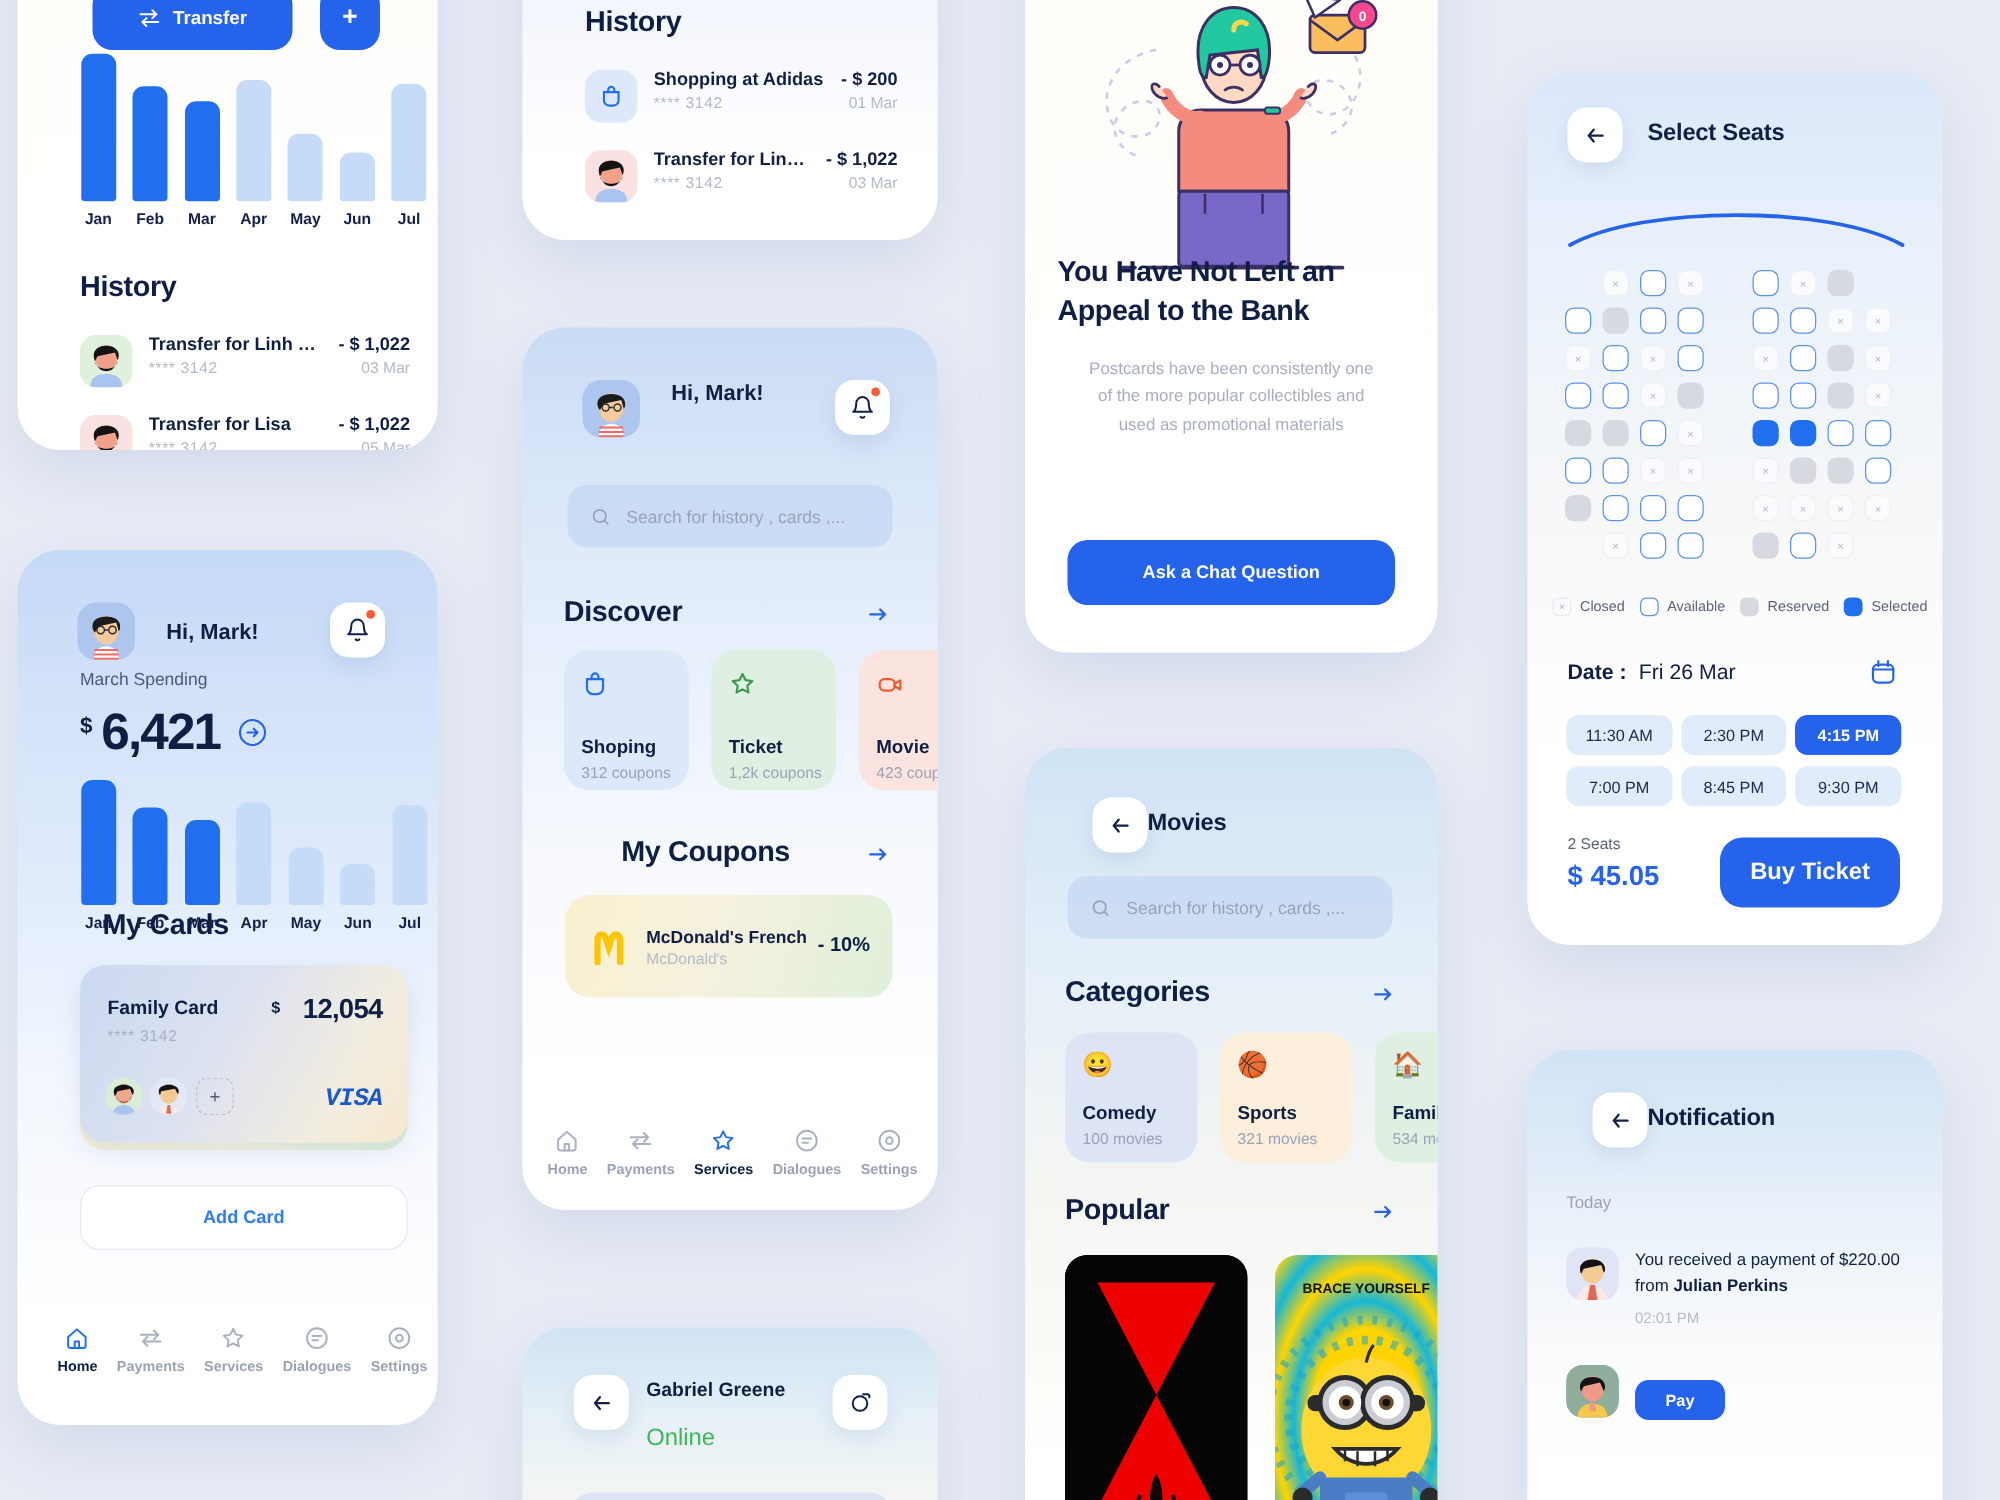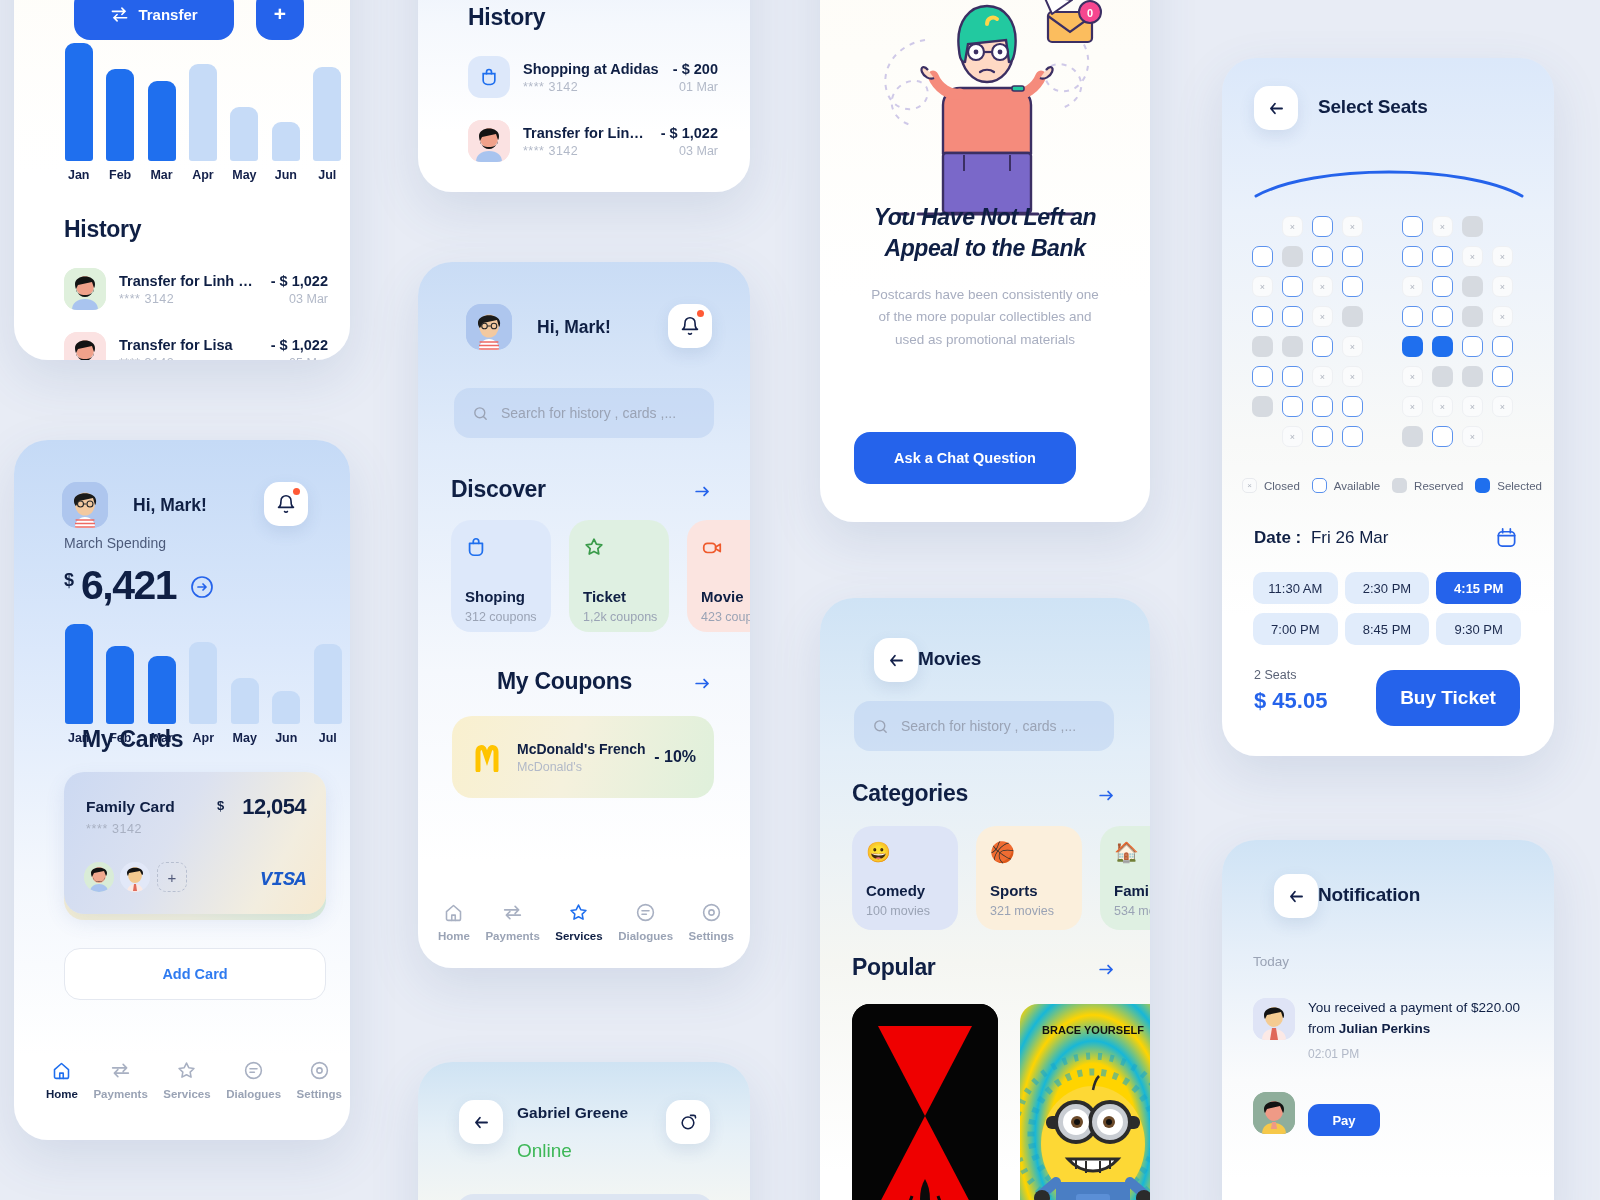--- a/index.html
+++ b/index.html
@@ -27,21 +27,21 @@
   .h-sec { font-size: 23px; font-weight: 700; letter-spacing: -.3px; }
   .h-screen { font-size: 19px; font-weight: 700; letter-spacing: -.2px; }
 
   
   .chart { display: flex; align-items: flex-end; gap: 0; }
   .chart .col { display: flex; flex-direction: column; align-items: center; }
   .chart .bar { width: 28px; border-radius: 9px 9px 3px 3px; }
   .chart .lbl { font-size: 12.5px; font-weight: 600; margin-top: 7px; color:#13204a; }
 
   
-  .row { display: flex; align-items: center; gap: 13px; }
+  .row { display: flex; gap: 13px; }
   .av { width: 42px; height: 42px; border-radius: 13px; flex: none; position: relative; overflow: hidden; }
   .row .mid { flex: 1; min-width: 0; }
   .row .t1 { font-size: 14.5px; font-weight: 700; white-space: nowrap; overflow: hidden; text-overflow: ellipsis; }
   .row .t2 { font-size: 12.5px; color: #b2b9c8; margin-top: 3px; letter-spacing:.5px;}
   .row .r1 { font-size: 14.5px; font-weight: 700; text-align: right; white-space: nowrap;}
   .row .r2 { font-size: 12.5px; color: #b2b9c8; text-align: right; margin-top: 3px; }
 
   
   .btn-blue { background: #2563eb; color: #fff; border-radius: 16px; display:flex; align-items:center; justify-content:center; font-weight:700; }
 
@@ -516,27 +516,27 @@
 
       <rect x="228" y="22" width="44" height="30" rx="4" fill="#fbbd5e" stroke="#3b2f63" stroke-width="2.2"></rect>
       <path d="M228 26l22 16 22-16" fill="none" stroke="#3b2f63" stroke-width="2.2"></path>
       <circle cx="270" cy="22" r="11" fill="#f6478f" stroke="#3b2f63" stroke-width="2"></circle>
       <text x="270" y="27" font-size="11" fill="#fff" text-anchor="middle" font-family="Liberation Sans, sans-serif" font-weight="bold">0</text>
       <path d="M224 6l28 4-20 14z" fill="#fff" stroke="#3b2f63" stroke-width="2" stroke-linejoin="round"></path>
 
       <path d="M78 224h10M98 224h120M228 224h26" stroke="#3b2f63" stroke-width="3" stroke-linecap="round"></path>
     </svg>
 
-    <div style="position:absolute; left:26px; top:430px; width:278px; text-align:center; font-size:23px; font-weight:700; letter-spacing:-.4px; line-height:1.35;font-style:italic;">
+    <div style="position:absolute; left:26px; top:430px; width:278px; text-align:left; font-size:23px; font-weight:700; letter-spacing:-.4px; line-height:1.35;">
       <div>You Have Not Left an</div>
       <div>Appeal to the Bank</div>
     </div>
     <div style="position:absolute; left:44px; top:512px; width:242px; text-align:center; font-size:13.5px; color:#a8aec0; line-height:1.65;">Postcards have been consistently one of the more popular collectibles and used as promotional materials</div>
 
-    <div class="btn-blue" style="position:absolute; left:34px; top:660px; width:222px; height:52px; font-size:14.5px;">
+    <div class="btn-blue" style="position:absolute; left:34px; top:660px; width:262px; height:52px; font-size:14.5px;">
       <span>Ask a Chat Question</span>
     </div>
   </div>
 
   <div class="card bg-movies shadow" style="left:820px; top:598px; width:330px; height:700px;">
     <div class="icon-sq" style="position:absolute; left:54px; top:40px;">
       <svg width="19" height="19" viewBox="0 0 24 24" fill="none" stroke="#13204a" stroke-width="2.3" stroke-linecap="round" stroke-linejoin="round">
           <path d="M19 12H5M10 6l-5 6 5 6"></path>
         </svg>
     </div>

